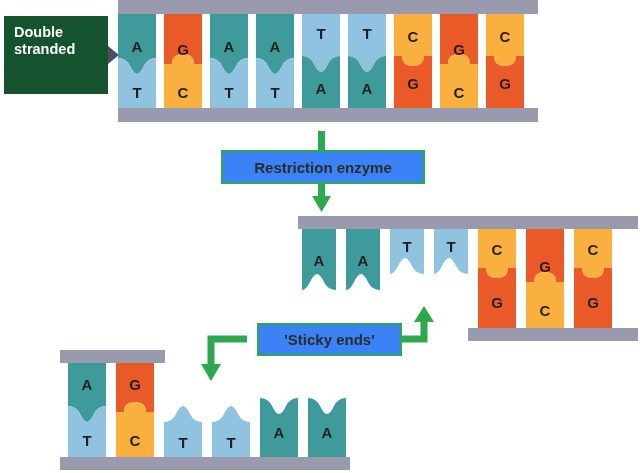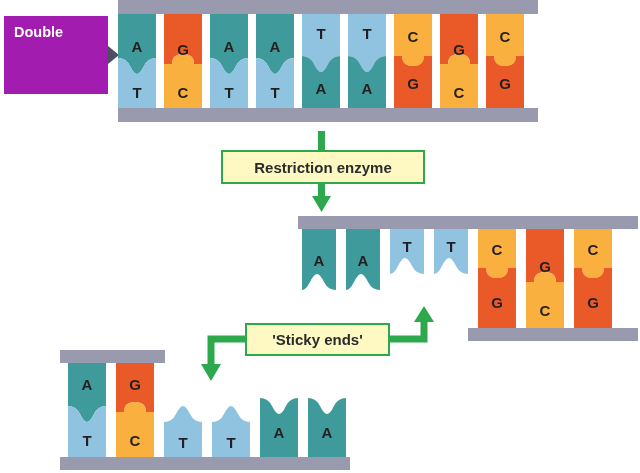--- a/index.html
+++ b/index.html
@@ -8,21 +8,21 @@
     background:#ffffff;
     font-family:"Liberation Sans", sans-serif;
     position:relative;
     overflow:hidden;
   }
   .stage{position:absolute;left:0;top:0;width:640px;height:473px;}
 
   
   .callout{
     position:absolute;
-    background:#a21caf;
+    background:#14532d;
     color:#ffffff;
     font-weight:bold;
     font-size:14.5px;
     line-height:17px;
     padding:8px 10px 9px 10px;
     box-sizing:border-box;
   }
   .callout .ln{display:block;white-space:nowrap;}
   .callout:after{
     content:"";
@@ -32,21 +32,21 @@
     margin-top:-9px;
     width:0;height:0;
     border-top:9px solid transparent;
     border-bottom:9px solid transparent;
     border-left:11px solid #4d4d66;
   }
 
   
   .procbox{
     position:absolute;
-    background:#fef9c3;
+    background:#3b82f6;
     border:2px solid #2ea84d;
     box-sizing:border-box;
     display:flex;align-items:center;justify-content:center;
     font-weight:bold;
     color:#2b2b2b;
     z-index:6;
   }
   .procbox span{display:block;white-space:nowrap;}
 
   
@@ -68,20 +68,21 @@
     pointer-events:none;
   }
 </style>
 </head>
 <body>
 
 <div class="stage">
 
   <div class="callout" style="left:4px;top:16px;width:104px;height:78px;">
     <span class="ln">Double</span>
+    <span class="ln">stranded</span>
   </div>
 
   <div class="dna" style="left:118px;top:0px;width:420px;height:122px;">
 
     <div class="bar" style="left:0px;top:0px;width:420px;height:14px;"></div>
     <div class="bar" style="left:0px;top:108px;width:420px;height:14px;"></div>
 
     <svg width="420" height="122" style="position:absolute;left:0;top:0;">
       <defs>
 
@@ -206,21 +207,21 @@
     <div class="lbl" style="left:180px;top:25px;width:38px;">C</div>
     <div class="lbl" style="left:180px;top:78px;width:38px;">G</div>
 
     <div class="lbl" style="left:228px;top:42px;width:38px;">G</div>
     <div class="lbl" style="left:228px;top:86px;width:38px;">C</div>
 
     <div class="lbl" style="left:276px;top:25px;width:38px;">C</div>
     <div class="lbl" style="left:276px;top:78px;width:38px;">G</div>
   </div>
 
-  <div class="procbox" style="left:245px;top:323px;width:145px;height:33px;font-size:15px;">
+  <div class="procbox" style="left:257px;top:323px;width:145px;height:33px;font-size:15px;">
     <span>'Sticky ends'</span>
   </div>
 
   <div class="dna" style="left:60px;top:350px;width:290px;height:123px;">
 
     <div class="bar" style="left:0px;top:0px;width:105px;height:13px;"></div>
     <div class="bar" style="left:0px;top:107px;width:290px;height:13px;"></div>
 
     <svg width="290" height="123" style="position:absolute;left:0;top:0;">
 

